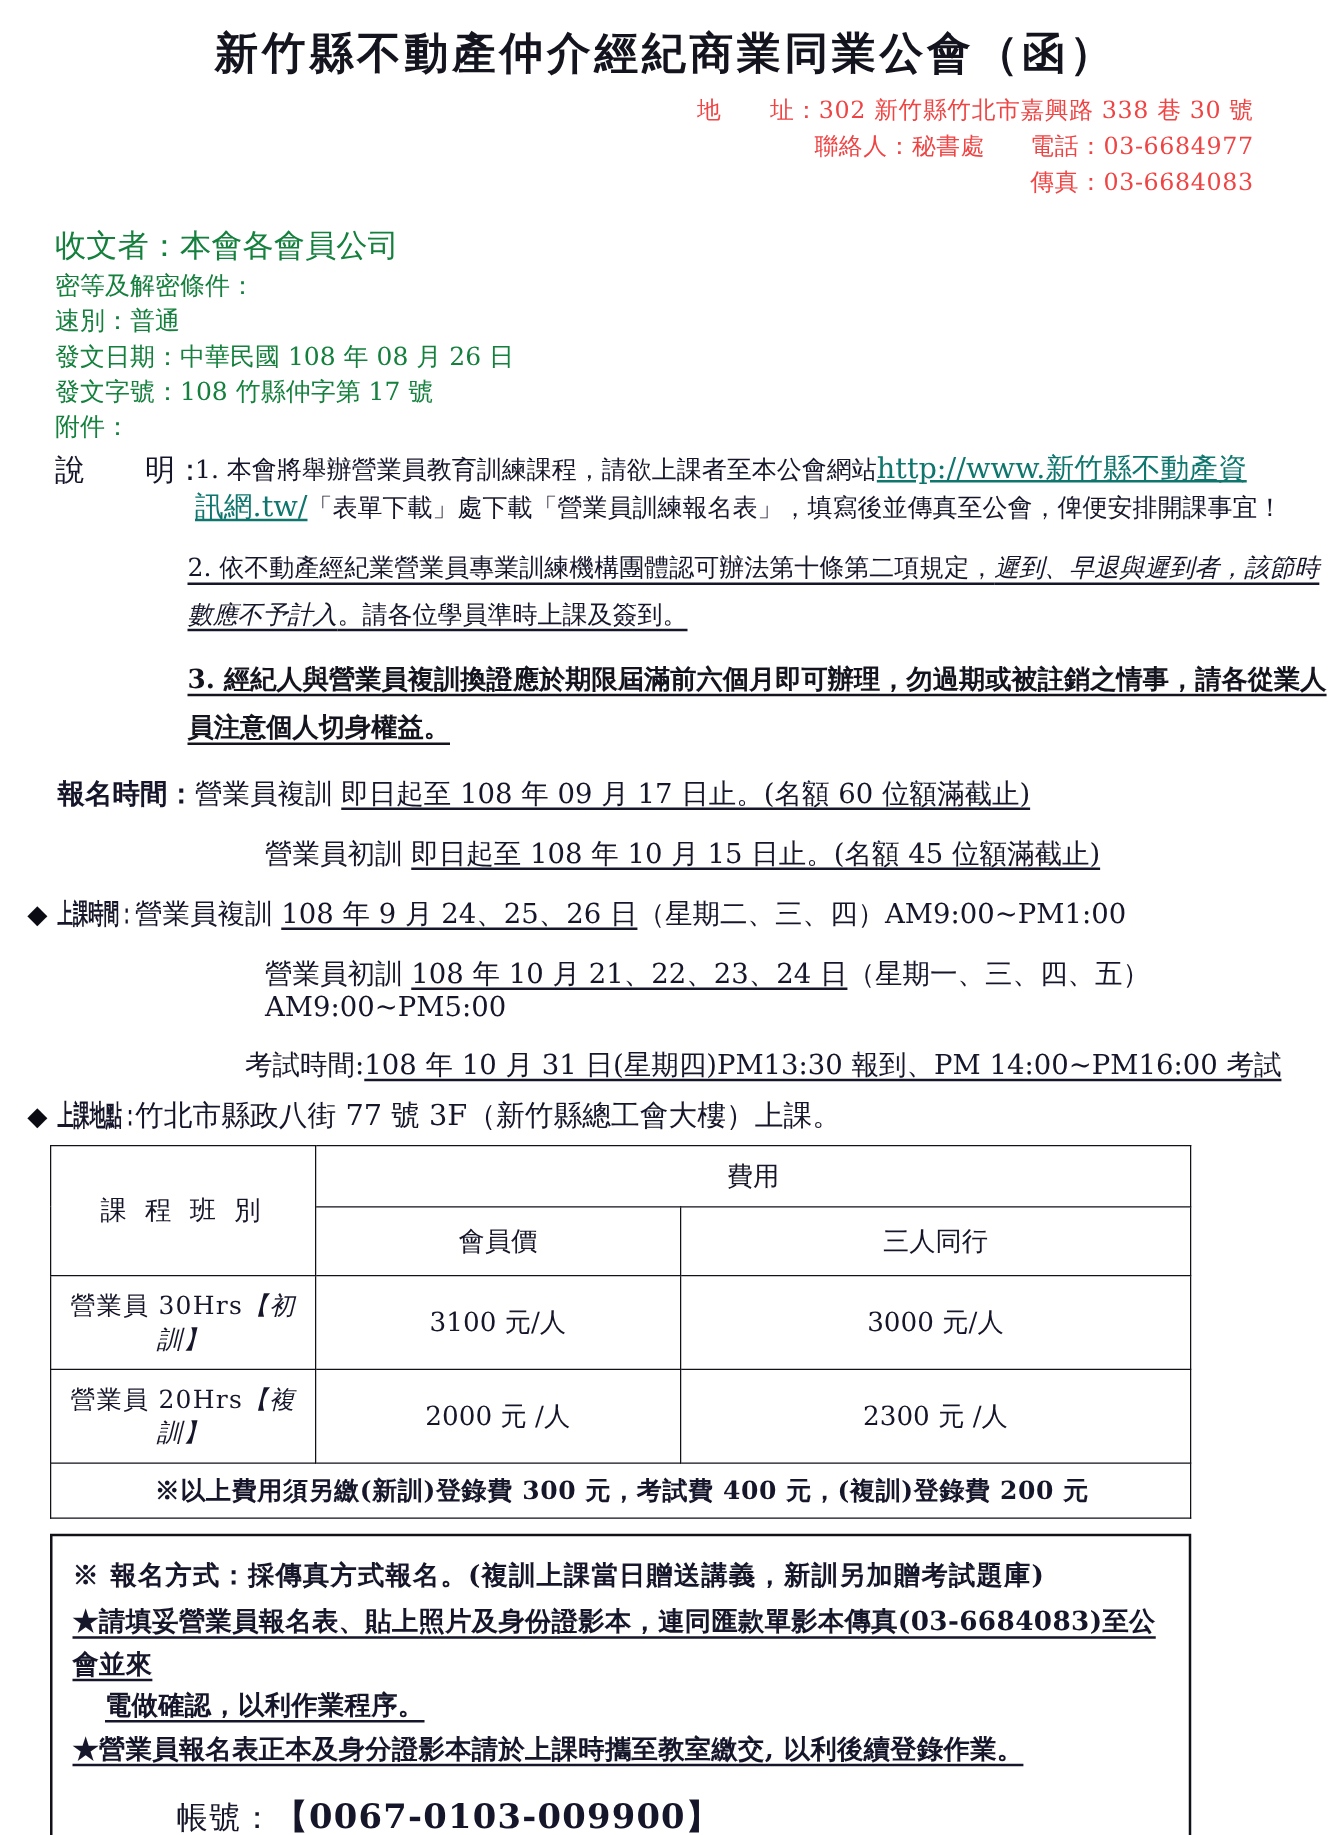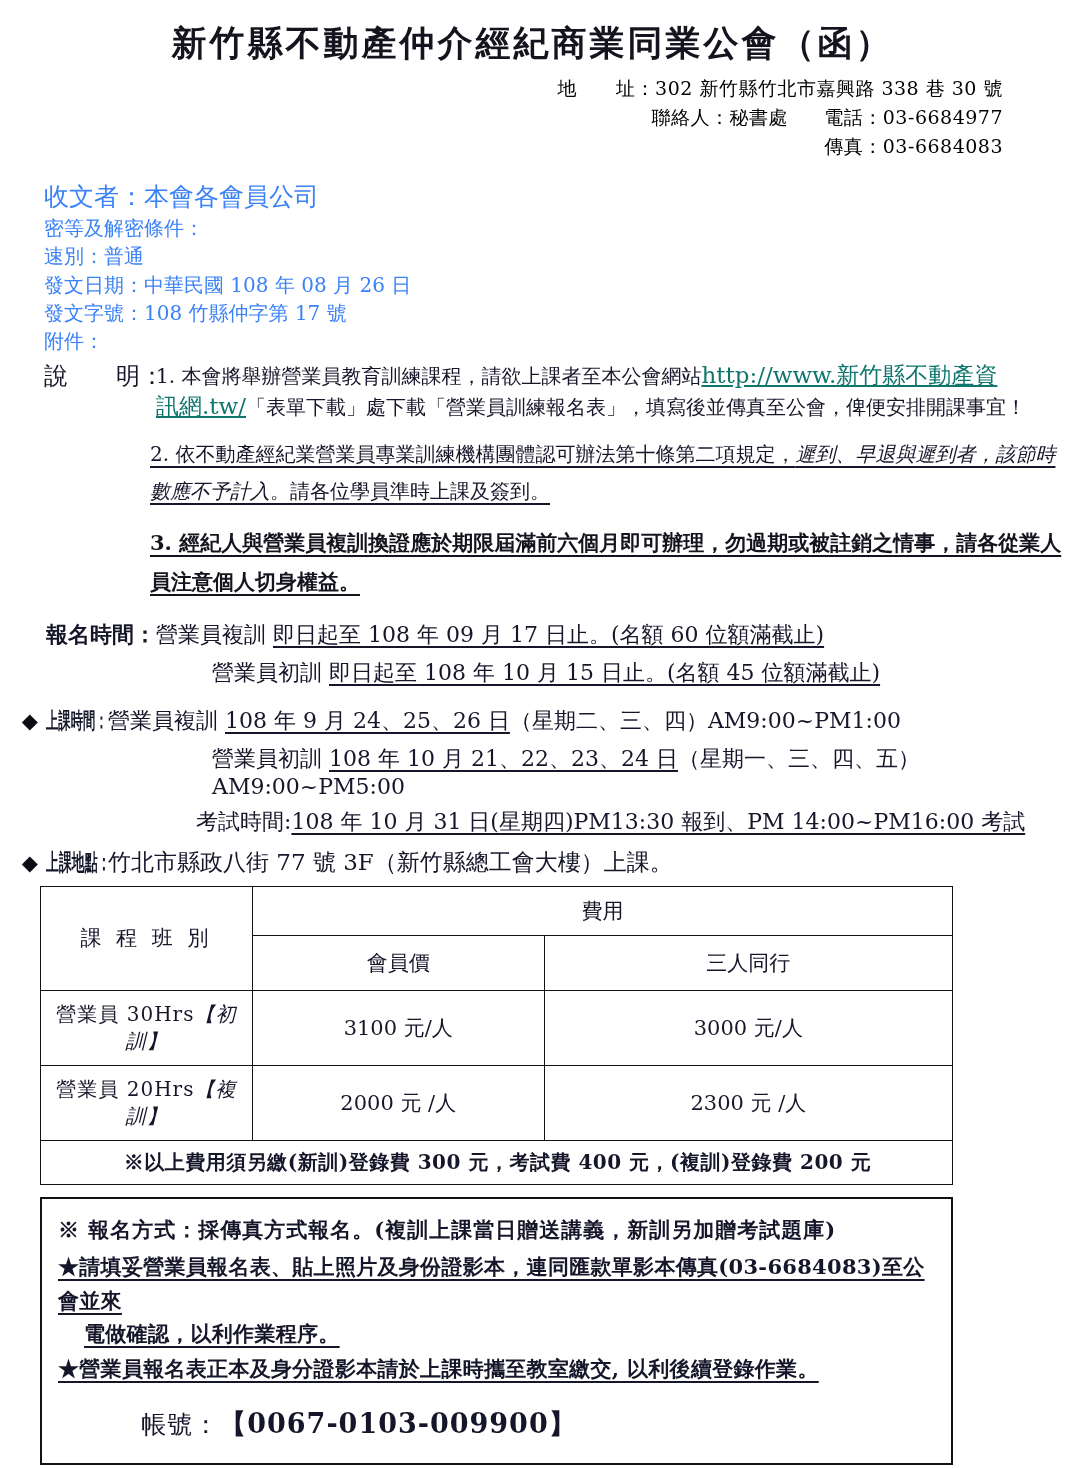--- a/index.html
+++ b/index.html
@@ -31,32 +31,32 @@
     margin: 22px 0 0 0;
     line-height: 1.2;
     color: #14141e;
   }
   .addr-block {
     margin-top: 10px;
     padding-right: 62px;
     text-align: right;
     font-size: 19px;
     line-height: 1.52;
-    color: #000000;
+    color: #ef4444;
     letter-spacing: 0.5px;
   }
   .addr-line { white-space: pre; }
   .addr-line .sp { letter-spacing: 0; }
 
   
   .meta {
     margin: 20px 0 0 44px;
     font-size: 20px;
     line-height: 1.42;
-    color: #3b82f6;
+    color: #15803d;
   }
   .meta .recipient {
     font-size: 25px;
     line-height: 1.25;
     margin-bottom: 2px;
     display: block;
   }
   .meta-line { display: block; white-space: pre; }
 
   
@@ -105,21 +105,21 @@
   }
 
   
   .sched-row {
     display: flex;
     align-items: baseline;
     margin-top: 18px;
     font-size: 22px;
     color: #16162a;
   }
-  .sched-row.tight { margin-top: 8px; }
+  .sched-row.tight { margin-top: 18px; }
   .bullet {
     flex: 0 0 auto;
     width: 38px;
     text-align: right;
     padding-right: 8px;
     font-size: 21px;
     color: #0b0b14;
   }
   .sched-label {
     flex: 0 0 auto;

